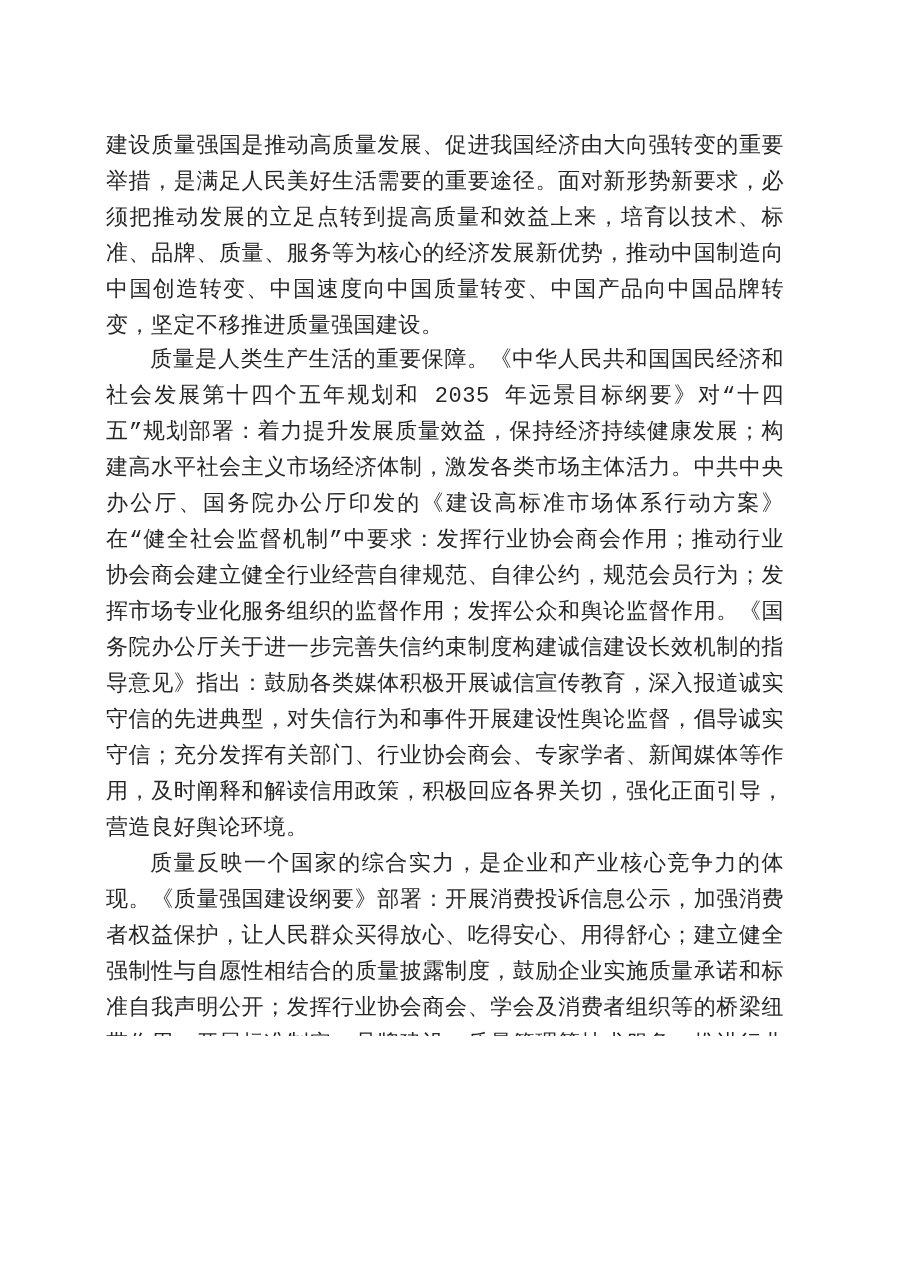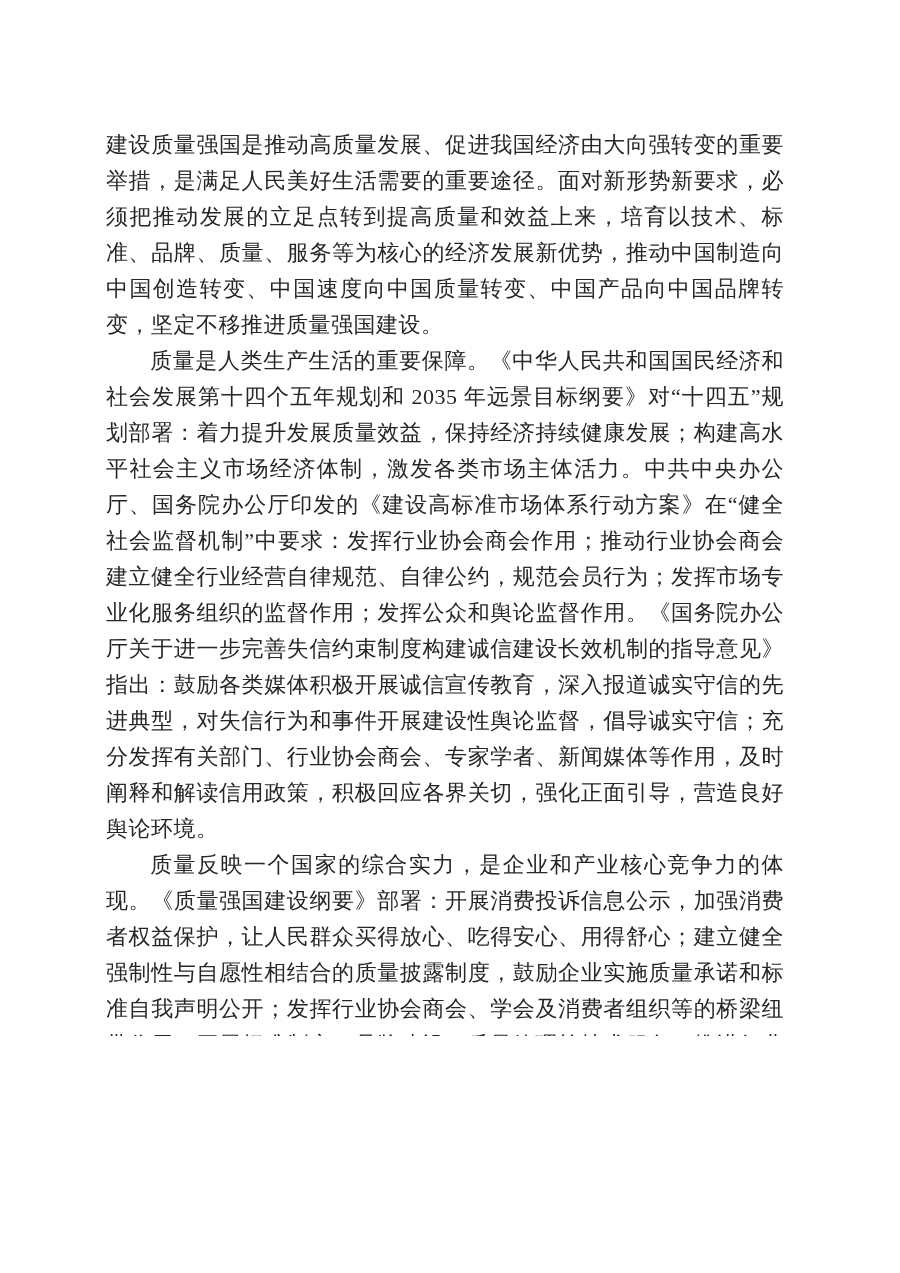--- a/index.html
+++ b/index.html
@@ -25,20 +25,21 @@
     line-height: 36px;
     text-align: justify;
     letter-spacing: 0.5px;
   }
   .content p {
     margin: 0;
     padding: 0;
   }
   .content p.indent {
     text-indent: 2em;
+    font-family: Liberation Mono, monospace;
   }
   .page-footer {
     position: absolute;
     left: 138px;
     top: 1168px;
     color: #262626;
     font-size: 22px;
     line-height: 30px;
     letter-spacing: 2px;
   }

